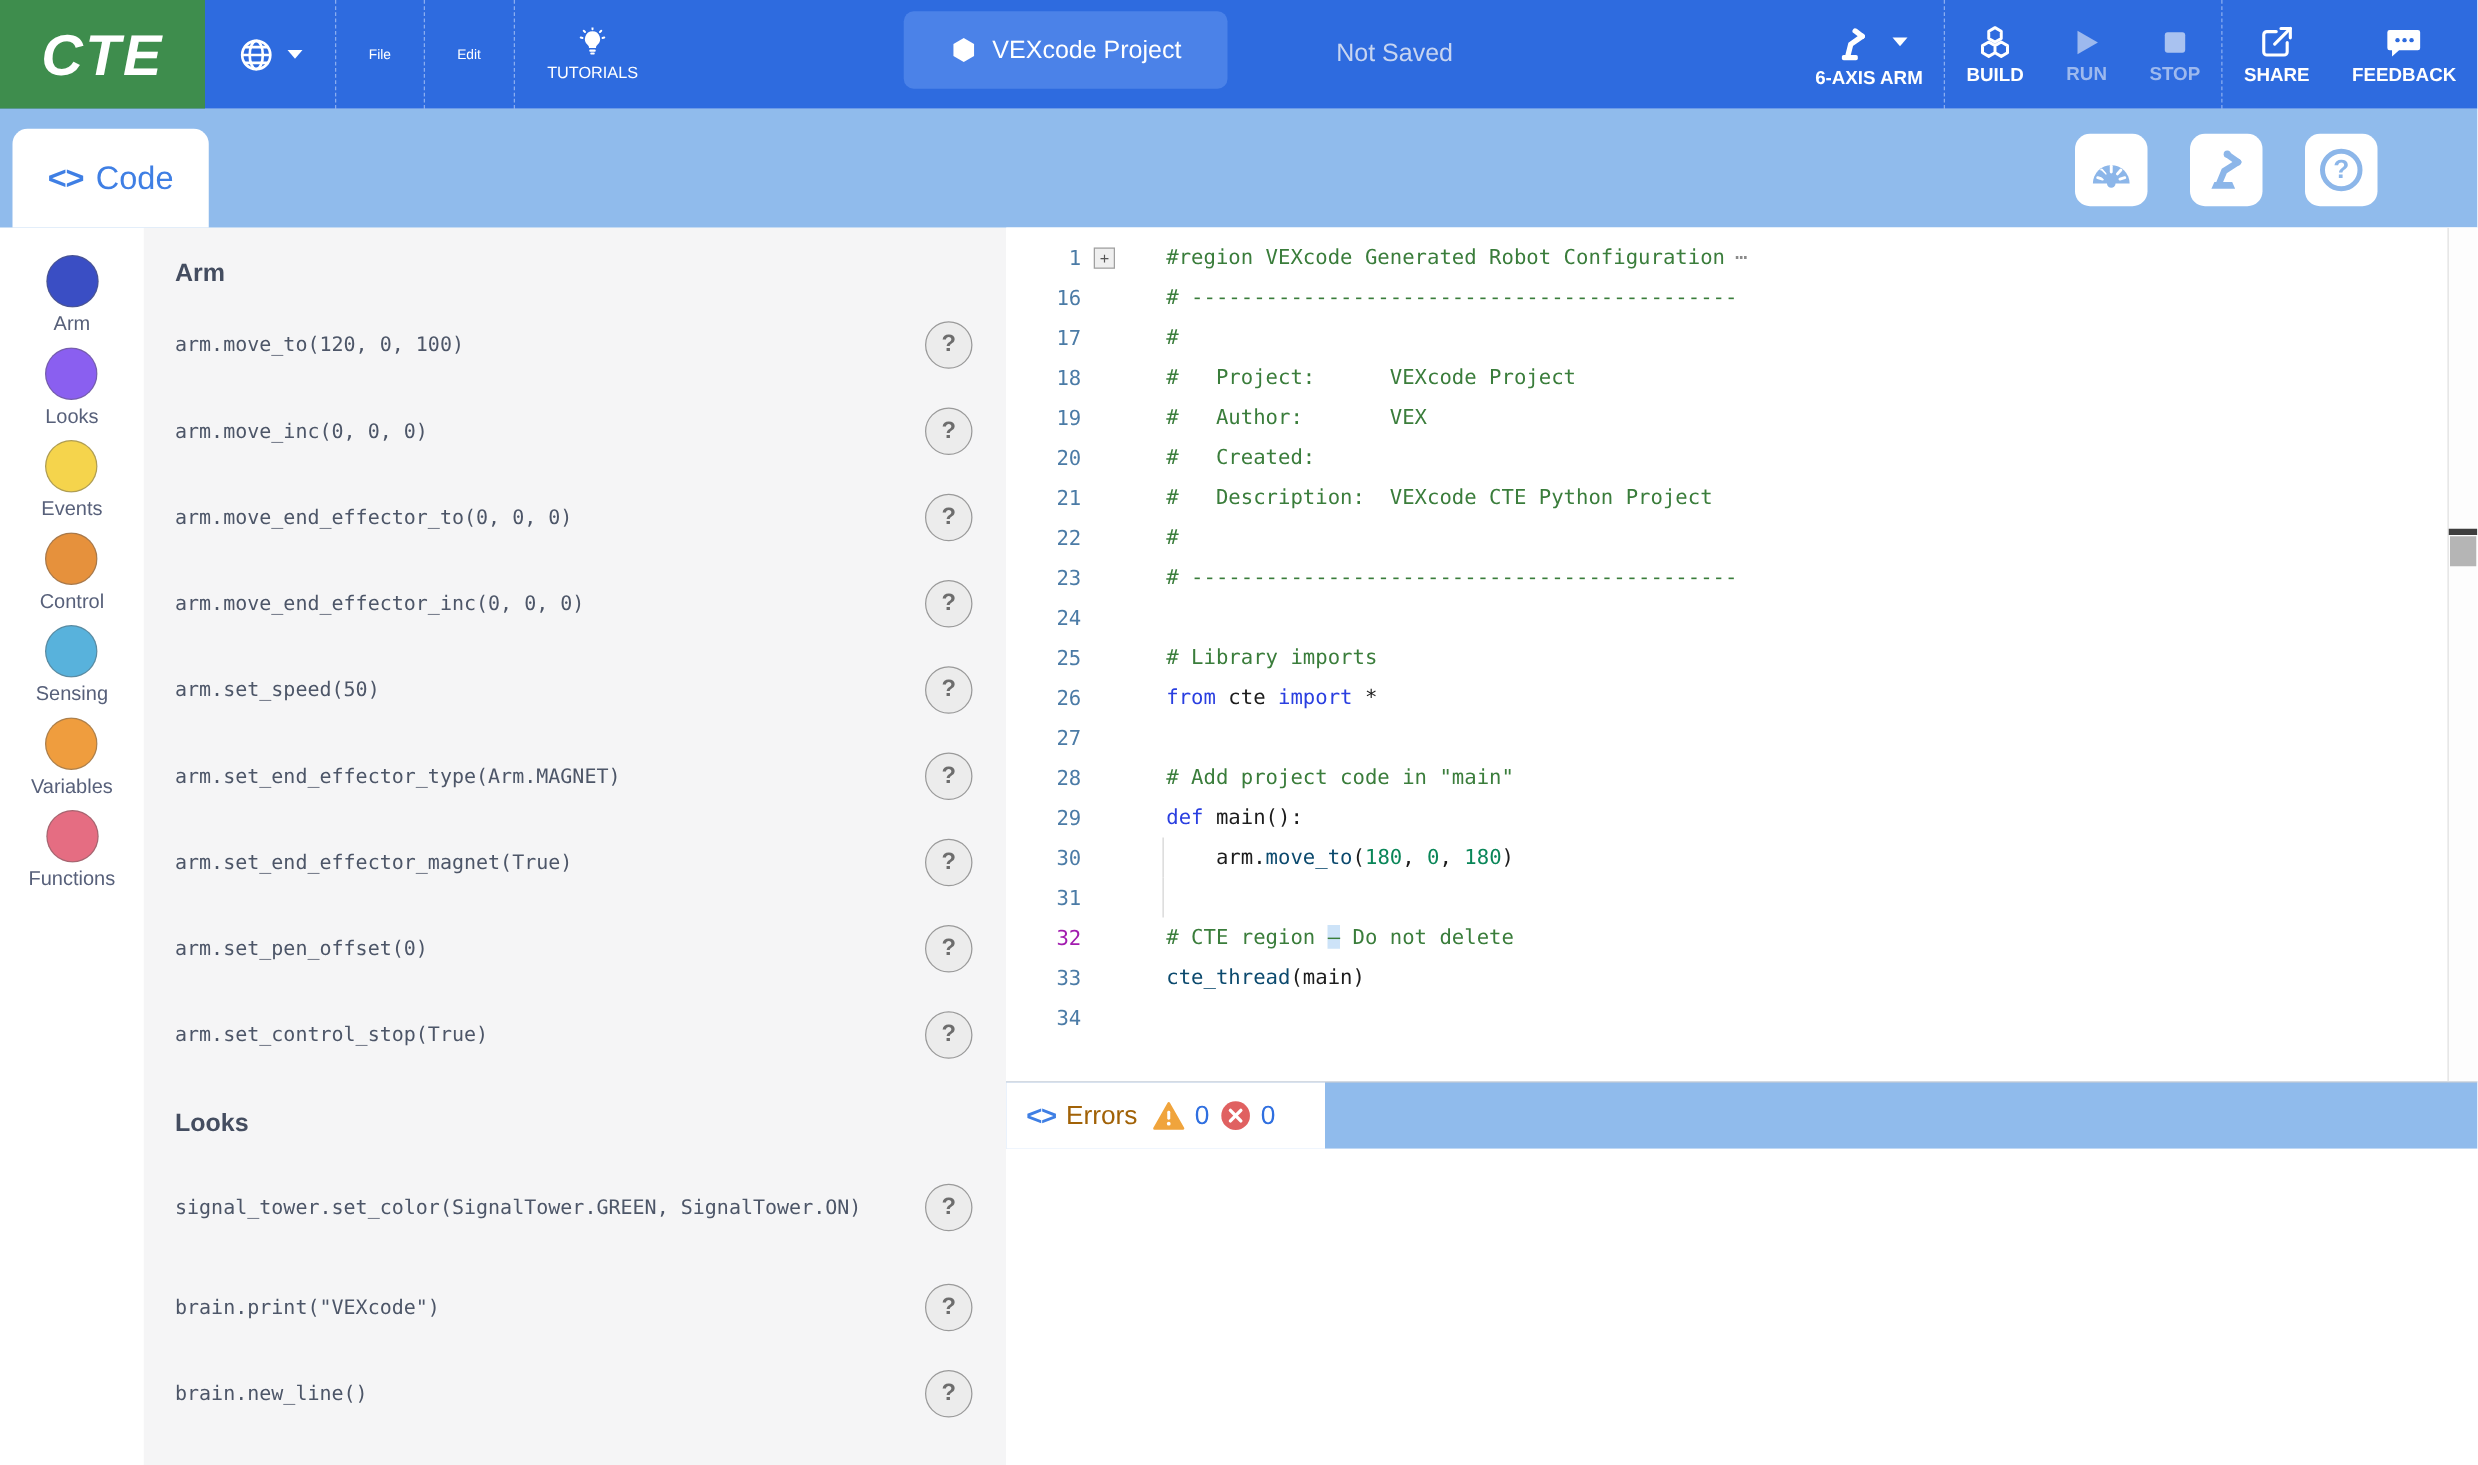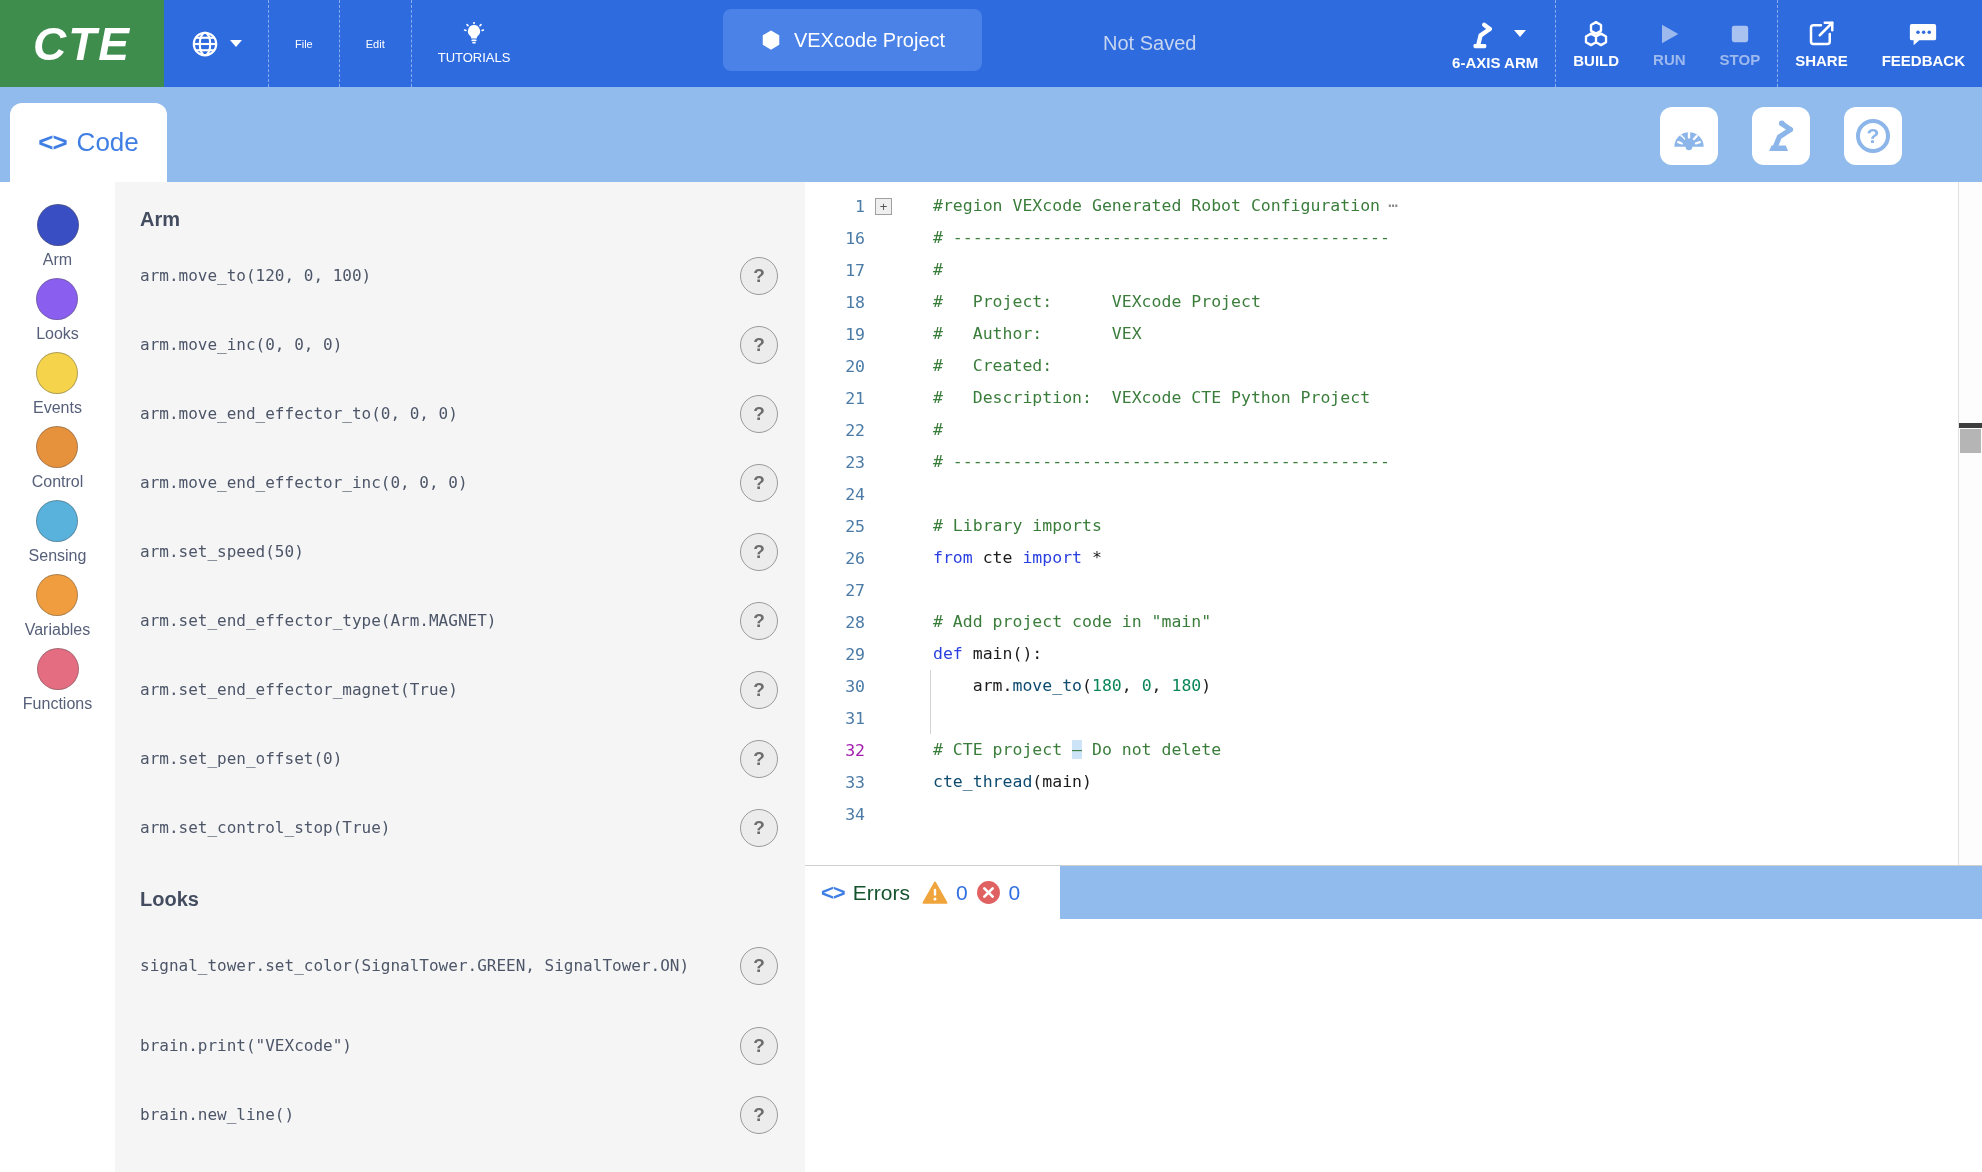--- a/index.html
+++ b/index.html
@@ -12,21 +12,21 @@
   .logo { width:164px; background:#3e8d4d; color:#fff; font-weight:900; font-style:italic;
     font-size:46px; letter-spacing:2px; display:flex; align-items:center; justify-content:center; }
   .menu { display:flex; align-items:stretch; }
   .menu-sep { border-left:1px dashed rgba(170,195,245,.75); align-self:stretch; }
   .menu-item { display:flex; align-items:center; gap:10px; padding:0 26px; color:#fff; font-size:11px; cursor:pointer; }
   .menu-item.stacked { flex-direction:column; justify-content:center; gap:4px; font-size:13px; font-weight:normal; }
   .caret { width:0; height:0; border-left:6px solid transparent; border-right:6px solid transparent; border-top:7px solid #fff; }
   .project-box { position:absolute; left:723px; top:9px; width:259px; height:62px; background:#4b82e8;
     border-radius:8px; display:flex; align-items:center; justify-content:center; gap:12px;
     color:#fff; font-size:20px; font-weight:500; cursor:pointer; }
-  .not-saved { position:absolute; left:1103px; top:0; height:87px; display:flex; align-items:center;
+  .not-saved { position:absolute; left:1069px; top:0; height:87px; display:flex; align-items:center;
     color:#c7d5f1; font-size:20px; }
   .tb-right { position:absolute; right:0; top:0; height:87px; display:flex; align-items:stretch; }
   .tb-action { display:flex; flex-direction:column; align-items:center; justify-content:center; gap:3px;
     padding:0 17px; color:#fff; font-size:15px; font-weight:bold; cursor:pointer; }
   .tb-action.disabled { color:#9db9ee; cursor:default; }
   .device-row { display:flex; align-items:center; gap:14px; }
 
   
   .subbar { height:95px; background:#90bbec; position:relative; flex:none; }
   .code-tab { position:absolute; left:10px; bottom:0; width:157px; height:79px; background:#fff;
@@ -75,21 +75,21 @@
   .tok-f { color:#0c4a6e; } .tok-n { color:#098658; }
   .tok-hl { background:#cde3f8; }
   .ellipsis { color:#8a8a8a; margin-left:8px; }
   .scroll-strip { position:absolute; right:0; top:0; bottom:0; width:24px; background:#fdfdfd; border-left:1px solid #e0e0e0; }
   .scroll-marker { position:absolute; top:241px; left:0; right:0; height:5px; background:#3e3e3e; }
   .scroll-thumb { position:absolute; top:247px; left:1px; width:21px; height:24px; background:#b5b5b5; cursor:pointer; }
 
   .errors-bar { height:54px; background:#90bbec; border-top:1px solid #cfcfcf; display:flex; flex:none; }
   .errors-tab { width:255px; background:#fff; display:flex; align-items:center; padding-left:16px; gap:8px; cursor:pointer; }
   .errors-tab .chev { font-size:22px; }
-  .errors-label { color:#14532d; font-size:21px; margin-right:4px; }
+  .errors-label { color:#a16207; font-size:21px; margin-right:4px; }
   .err-count { color:#2f6fe0; font-size:21px; }
   .errors-panel { flex:1; background:#fff; }
 
   svg { display:block; }
 </style>
 </head>
 <body>
 
 <div class="app">
 
@@ -421,21 +421,21 @@
               <span class="code guide"><span class="tok-p">    arm.</span><span class="tok-f">move_to</span><span class="tok-p">(</span><span class="tok-n">180</span><span class="tok-p">, </span><span class="tok-n">0</span><span class="tok-p">, </span><span class="tok-n">180</span><span class="tok-p">)</span></span>
             </div>
             <div class="line">
               <span class="gutter">31</span>
               <span class="fold-slot"></span>
               <span class="code guide"></span>
             </div>
             <div class="line">
               <span class="gutter active">32</span>
               <span class="fold-slot"></span>
-              <span class="code"><span class="tok-c"># CTE project </span><span class="tok-c tok-hl">—</span><span class="tok-c"> Do not delete</span></span>
+              <span class="code"><span class="tok-c"># CTE region </span><span class="tok-c tok-hl">—</span><span class="tok-c"> Do not delete</span></span>
             </div>
             <div class="line">
               <span class="gutter">33</span>
               <span class="fold-slot"></span>
               <span class="code"><span class="tok-f">cte_thread</span><span class="tok-p">(main)</span></span>
             </div>
             <div class="line">
               <span class="gutter">34</span>
               <span class="fold-slot"></span>
               <span class="code"></span>

